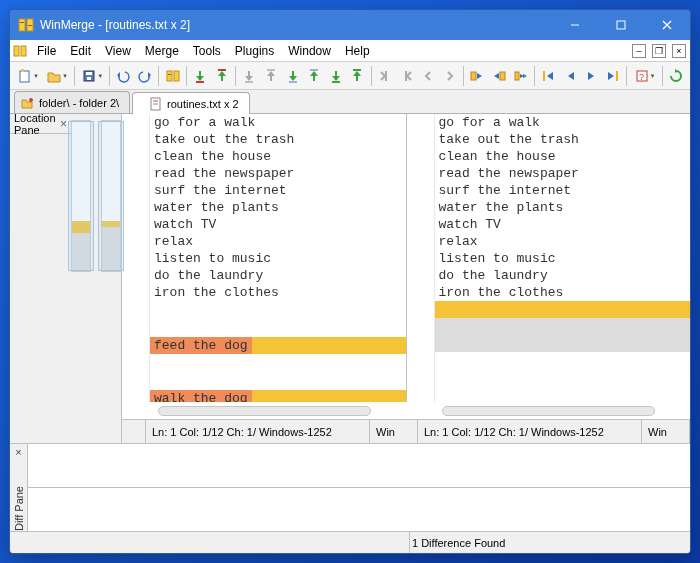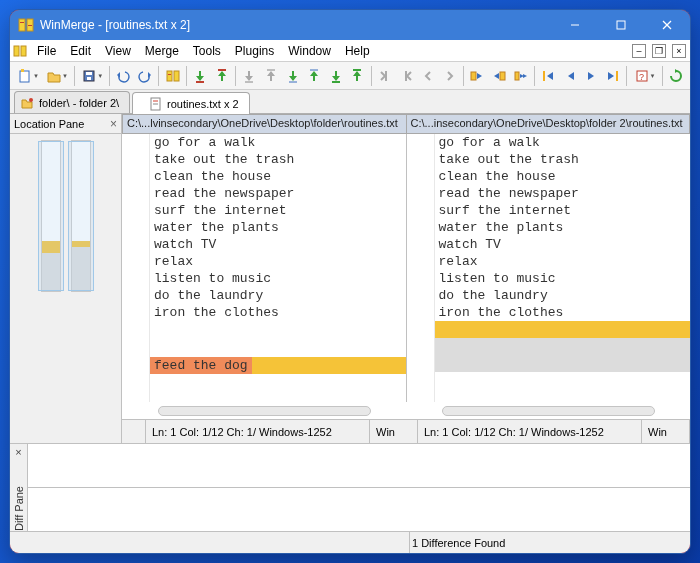--- a/index.html
+++ b/index.html
@@ -1,37 +1,37 @@
 <!DOCTYPE html>
 <html><head>
 <meta charset="utf-8">
 <style>
   * { box-sizing: border-box; margin: 0; padding: 0; }
   body { font-family: "Segoe UI", Tahoma, sans-serif; font-size: 12px; background: linear-gradient(135deg, #1e6be6 0%, #0a3ba8 100%); width: 700px; height: 563px; overflow: hidden; padding: 9px; }
-  .window { background: #ef4444; width: 682px; height: 545px; border-radius: 10px; box-shadow: 0 8px 24px rgba(0,0,0,0.3); display: flex; flex-direction: column; overflow: hidden; border: 1px solid #2a5caa; }
+  .window { background: #ef4444; width: 682px; height: 545px; border-radius: 4px; box-shadow: 0 8px 24px rgba(0,0,0,0.3); display: flex; flex-direction: column; overflow: hidden; border: 1px solid #2a5caa; }
   .titlebar { background: #3B7DD8; color: #fff; height: 30px; display: flex; align-items: center; padding: 0 0 0 8px; }
   .titlebar .tb-icon { width: 16px; height: 16px; margin-right: 6px; display:inline-flex; }
   .titlebar .title { flex: 1; font-size: 12px; }
   .titlebar .winbtn { width: 46px; height: 30px; display:flex; align-items:center; justify-content:center; color:#fff; }
   .menubar { background:#fff; height:22px; display:flex; align-items:stretch; border-bottom:1px solid #d0d0d0; }
   .menubar .menuicon { width:20px; display:flex; align-items:center; justify-content:center; }
   .menubar .menuitem { padding:0 7px; display:flex; align-items:center; font-size:12px; cursor:default; }
   .menubar .mdi { margin-left:auto; display:flex; align-items:center; padding-right:4px; gap:6px; }
   .menubar .mdi span { width:14px; height:14px; display:flex; align-items:center; justify-content:center; border:1px solid #888; font-size:9px; cursor:default; background:#fff;}
   .toolbar { background:#f5f5f5; height:28px; display:flex; align-items:center; padding:0 4px; gap:1px; border-bottom:1px solid #d0d0d0; }
   .tbbtn { width:22px; height:22px; display:flex; align-items:center; justify-content:center; border:1px solid transparent; border-radius:2px; cursor:default; }
   .tbbtn.dd { position:relative; width:30px; }
   .tbbtn.dd::after { content:"▾"; font-size:7px; color:#555; margin-left:2px; }
   .sep { width:1px; height:20px; background:#c0c0c0; margin:0 2px; }
   .tabbar { background:#f0f0f0; height:24px; display:flex; align-items:flex-end; padding:0 4px; border-bottom:1px solid #b0b0b0; }
   .tab { height:22px; padding:0 10px 0 6px; display:flex; align-items:center; gap:4px; font-size:11px; border:1px solid #a8a8a8; border-bottom:none; border-radius:4px 4px 0 0; background:#e8e8e8; margin-right:2px; cursor:default; }
   .tab.active { background:#fff; position:relative; top:1px;padding-left:16px; }
   .tab .ticon { width:14px; height:14px; display:inline-flex; }
   .mainrow { flex:1; display:flex; min-height:0; }
-  .locpane { width:112px; background:#f0f0f0; display:flex; flex-direction:column; border-right:1px solid #c0c0c0; }
+  .locpane { width:112px; background:#f0f0f0; display:flex; flex-direction:row; border-right:1px solid #c0c0c0; }
   .locpane .lphdr { height:20px; background:#f0f0f0; border-bottom:1px solid #c0c0c0; display:flex; align-items:center; padding:0 4px; font-size:11px; position:relative; }
   .locpane .lphdr .x { margin-left:auto; font-size:12px; cursor:default; color:#666; }
   .locpane .lpcontent { flex:1; display:flex; justify-content:center; gap:10px; padding:6px 0; background:#f0f0f0; }
   .locbar { width:20px; height:152px; background:#fff; border:1px solid #c8c8c8; position:relative; }
   .locbar .handle { position:absolute; left:-4px; right:-4px; top:0; height:100%; border:1px solid #a0c8e8; background:rgba(180,210,240,0.25); }
   .locbar .loc-gray { position:absolute; left:0; right:0; top:100px; bottom:0; background:#ddd; }
   .locbar .loc-diff { position:absolute; left:0; right:0; top:100px; height:12px; background:#F5C338; }
   .locbar.right .loc-diff { top:100px; height:6px; }
   .comparea { flex:1; display:flex; flex-direction:column; min-width:0; }
   .pathrow { height:20px; display:flex; font-size:11px; color:#222; }
@@ -329,24 +329,20 @@
         </div>
         <div class="locbar right">
           <div class="loc-gray"></div>
             <div class="loc-diff"></div>
             <div class="handle"></div>
         </div>
       </div>
     </div>
 
     <div class="comparea">
-      <div class="pathrow">
-        <div class="pathcell">C:\...lvinsecondary\OneDrive\Desktop\folder\routines.txt</div>
-        <div class="pathcell">C:\...insecondary\OneDrive\Desktop\folder 2\routines.txt</div>
-      </div>
       <div class="textpanes">
         <div class="textcol">
           <div class="gutter"></div>
           <div class="txt" id="txtleft"><div class="line">go for a walk</div><div class="line">take out the trash</div><div class="line">clean the house</div><div class="line">read the newspaper</div><div class="line">surf the internet</div><div class="line">water the plants</div><div class="line">watch TV</div><div class="line">relax</div><div class="line">listen to music</div><div class="line">do the laundry</div><div class="line">iron the clothes</div><div class="line-wrap-diff"><span class="line diffinline">feed the dog</span></div><div class="line-wrap-diff"><span class="line diffinline">walk the dog</span></div><div class="line-wrap-diff"><span class="line diffinline">take a taxi</span></div></div>
         </div>
         <div class="textcol">
           <div class="gutter"></div>
           <div class="txt" id="txtright"><div class="line">go for a walk</div><div class="line">take out the trash</div><div class="line">clean the house</div><div class="line">read the newspaper</div><div class="line">surf the internet</div><div class="line">water the plants</div><div class="line">watch TV</div><div class="line">relax</div><div class="line">listen to music</div><div class="line">do the laundry</div><div class="line">iron the clothes</div><div class="line diffblock">&nbsp;</div><div class="line ghost">&nbsp;</div><div class="line ghost">&nbsp;</div></div>
         </div>
       </div>

